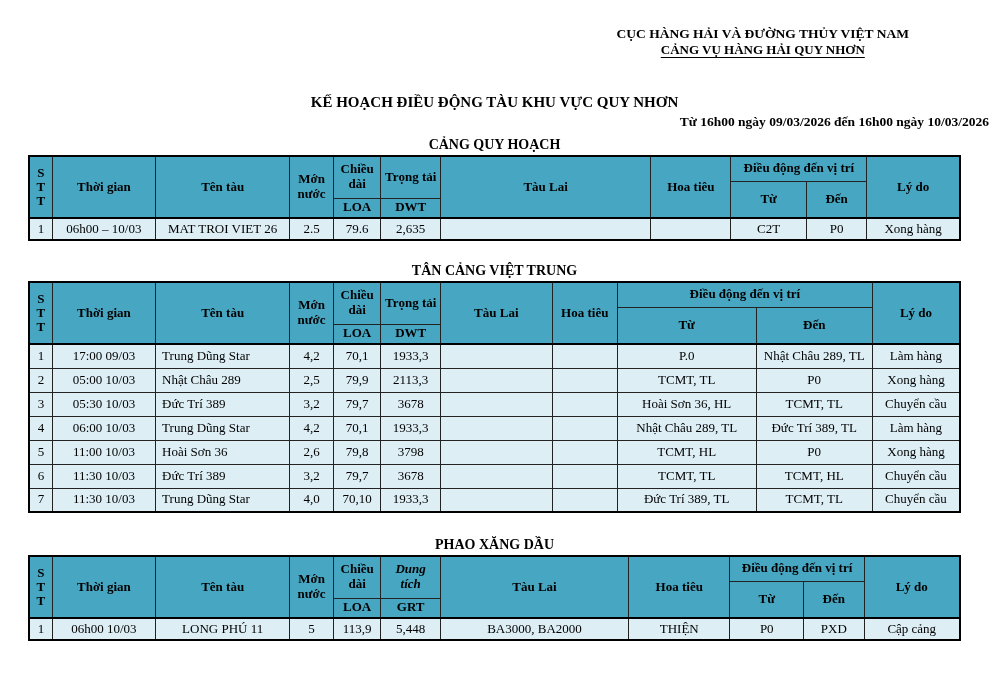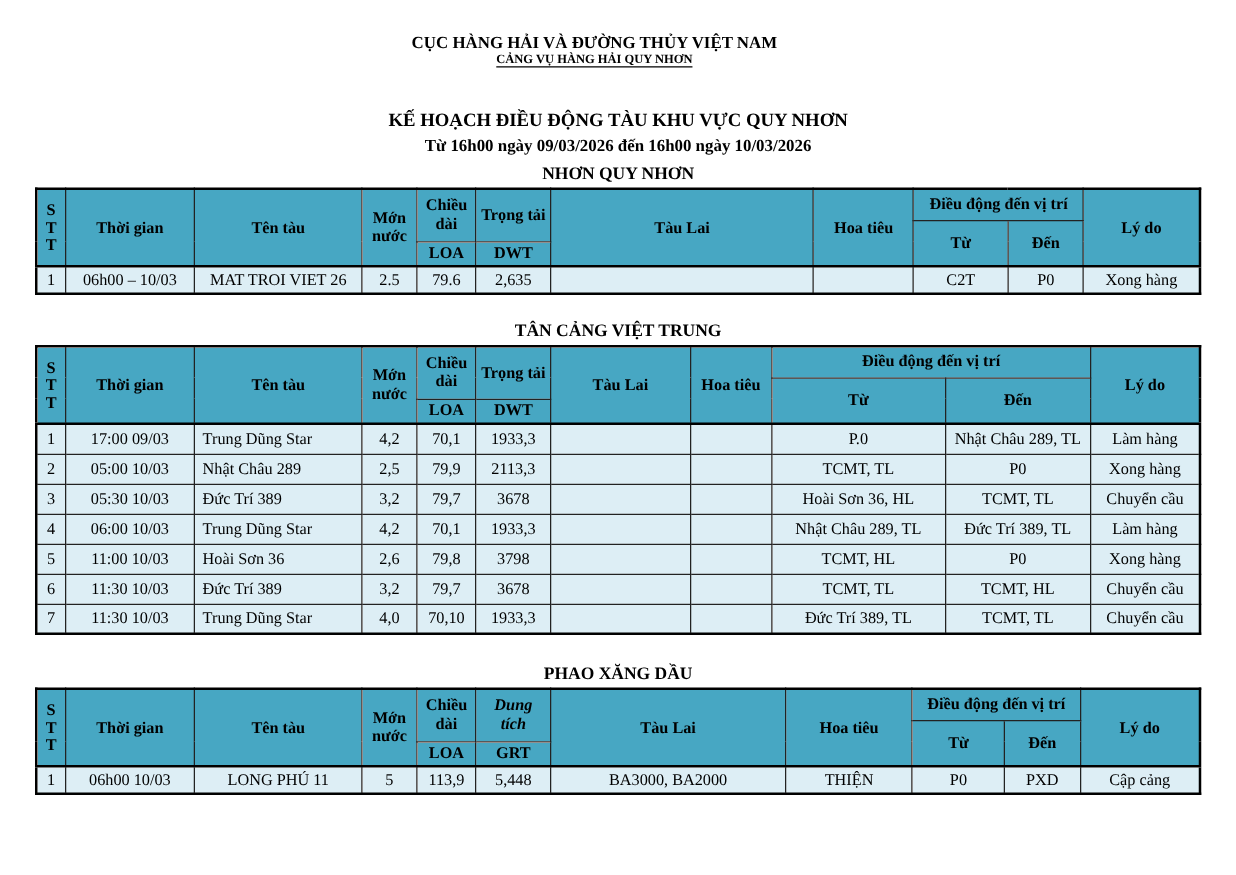--- a/index.html
+++ b/index.html
@@ -8,28 +8,28 @@
     --ink:#000;
   }
   *{box-sizing:border-box;margin:0;padding:0;}
   html,body{background:#ffffff;}
   .page{
     width:989px;height:700px;position:relative;background:#fff;
     font-family:"Liberation Serif","DejaVu Serif",serif;color:var(--ink);
     overflow:hidden;
   }
   
-  .org-row{display:flex;justify-content:center;padding:26px 80px 0 42px;}
+  .org-row{display:flex;justify-content:flex-end;padding:26px 80px 0 42px;}
   .org-block{text-align:center;}
   .org-block .l1{font-weight:bold;font-size:13.5px;white-space:nowrap;}
-  .org-block .l2{font-weight:bold;font-size:10px;white-space:nowrap;
+  .org-block .l2{font-weight:bold;font-size:13px;white-space:nowrap;
     text-decoration:underline;text-underline-offset:3px;}
   
   .doc-title{margin-top:36px;text-align:center;font-weight:bold;font-size:15px;}
-  .doc-subtitle{margin-top:3px;text-align:center;font-weight:bold;font-size:13.5px;}
+  .doc-subtitle{margin-top:3px;text-align:right;font-weight:bold;font-size:13.5px;}
   
   .section-caption{text-align:center;font-weight:bold;font-size:14px;}
   .cap-1{margin-top:7px;}
   .cap-2{margin-top:22px;}
   .cap-3{margin-top:24px;}
   table{
     width:933px;margin-left:28px;margin-top:2px;
     border-collapse:collapse;table-layout:fixed;
     border:2px solid #000;
   }
@@ -75,21 +75,21 @@
   <div class="org-row">
     <div class="org-block">
       <div class="l1">CỤC HÀNG HẢI VÀ ĐƯỜNG THỦY VIỆT NAM</div>
       <div class="l2">CẢNG VỤ HÀNG HẢI QUY NHƠN</div>
     </div>
   </div>
 
   <div class="doc-title">KẾ HOẠCH ĐIỀU ĐỘNG TÀU KHU VỰC QUY NHƠN</div>
   <div class="doc-subtitle">Từ 16h00 ngày 09/03/2026 đến 16h00 ngày 10/03/2026</div>
 
-  <div class="section-caption cap-1">NHƠN QUY NHƠN</div>
+  <div class="section-caption cap-1">CẢNG QUY HOẠCH</div>
   <table class="t1">
     <colgroup>
       <col class="c-stt">
         <col class="c-time">
         <col class="c-name">
         <col class="c-draft">
       <col class="c-loa">
         <col class="c-cap">
         <col class="c-taulai">
         <col class="c-hoatieu">

